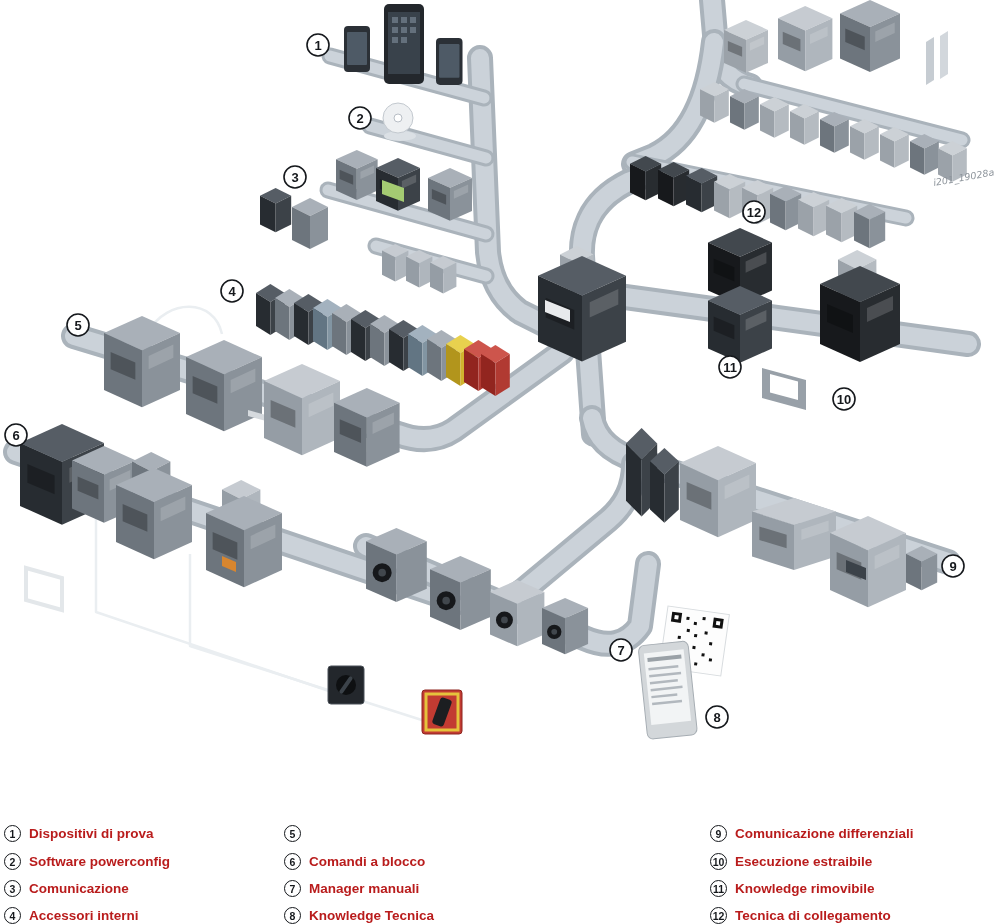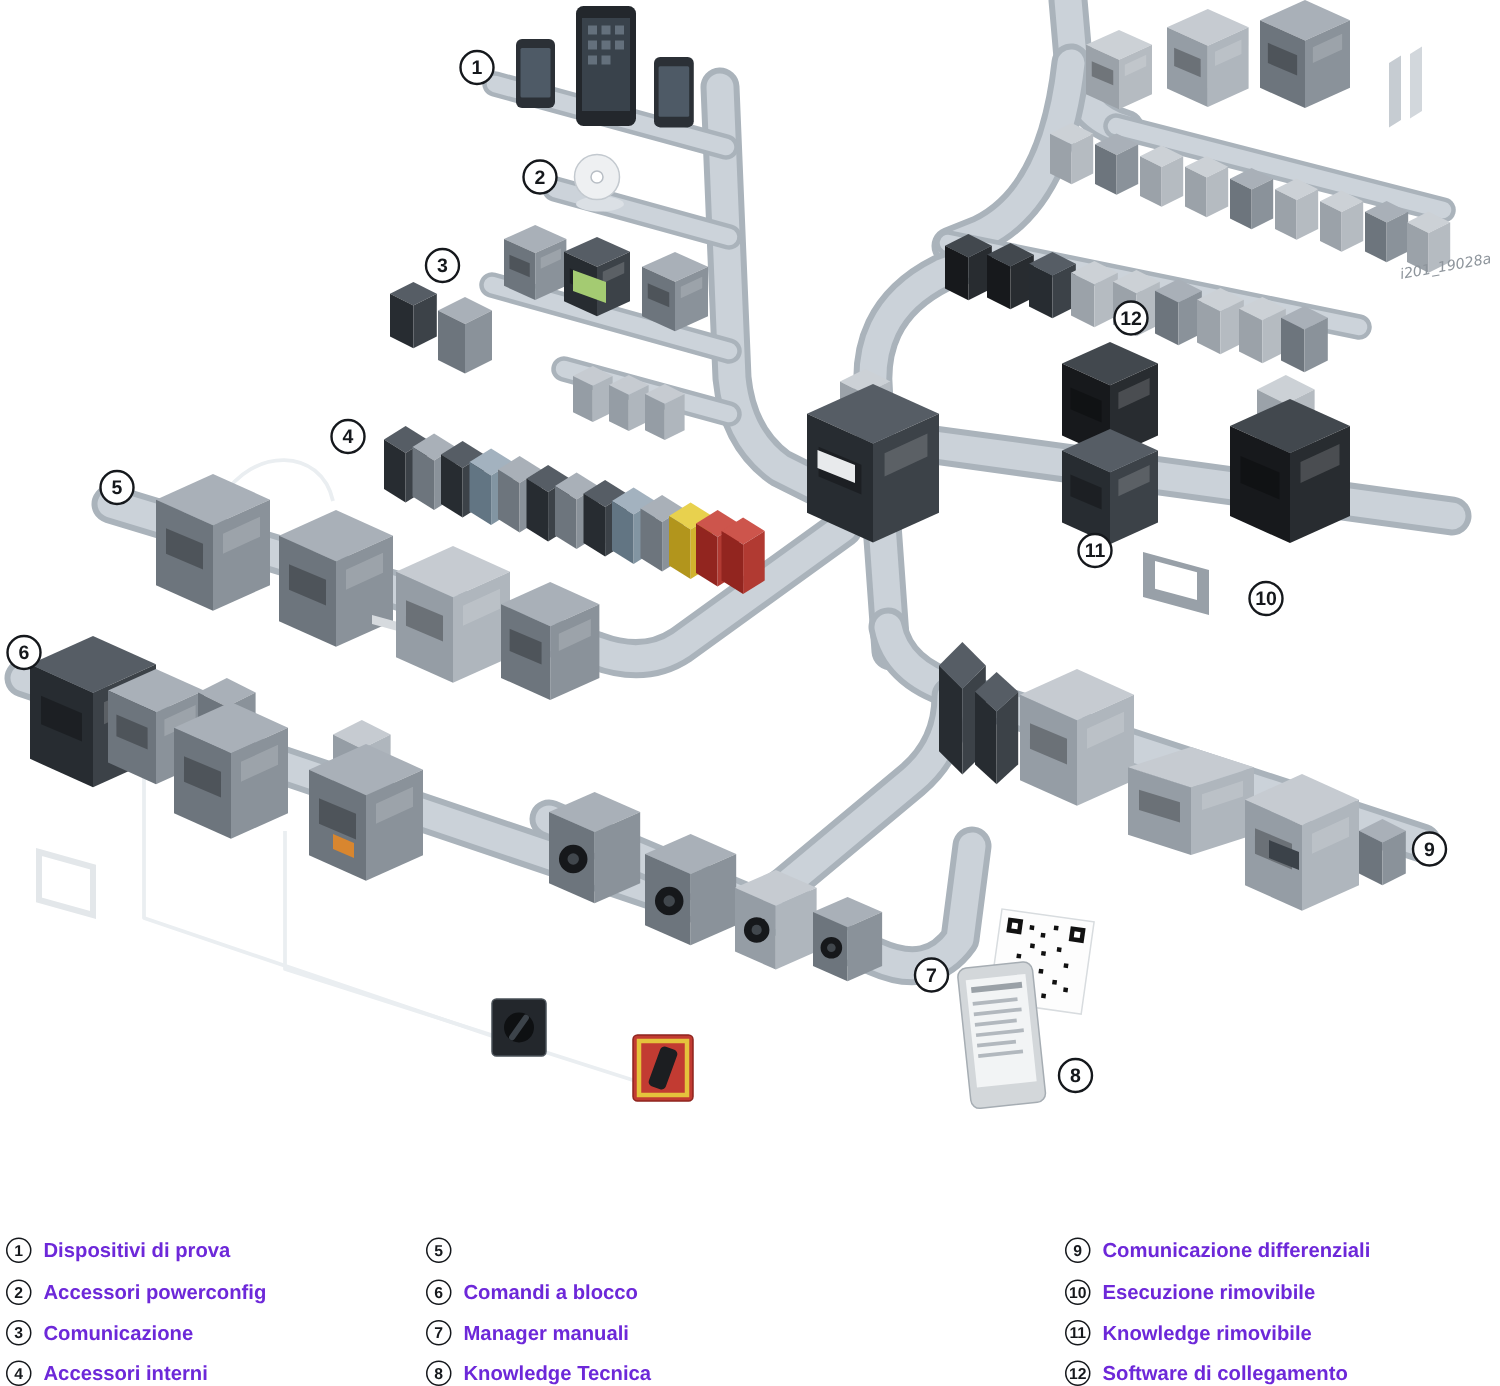--- a/index.html
+++ b/index.html
@@ -26,21 +26,21 @@
 
   .co circle{fill:#fff;stroke:#15181c;stroke-width:1.6}
   .co text{font:700 13px "Liberation Sans",sans-serif;fill:#15181c;text-anchor:middle}
   .wm{font:italic 9.5px "DejaVu Sans",sans-serif;fill:#8e959c}
 
   
   .lg-item{position:absolute;display:flex;align-items:center;gap:8px;height:18px;white-space:nowrap}
   .lg-num{width:17px;height:17px;border:1.4px solid #15181c;border-radius:50%;
           font:700 10.5px/16px "Liberation Sans",sans-serif;text-align:center;color:#15181c;
           box-sizing:border-box;flex:0 0 auto}
-  .lg-label{font:700 13.5px "Liberation Sans",sans-serif;color:#6d28d9}
+  .lg-label{font:700 13.5px "Liberation Sans",sans-serif;color:#b91c1c}
 </style>
 </head>
 <body>
 
 <div class="stage">
 <svg width="1000" height="820" viewBox="0 0 1000 820">
   <defs>
 
     <g id="bk">
       <polygon points="0,18 40,0 80,18 40,36" style="fill:var(--t)"></polygon>
@@ -351,21 +351,21 @@
   <text class="wm" transform="translate(934,186) rotate(-10)">i201_19028a</text>
 </svg>
 
 <div>
   <div class="lg-item" style="left:4px;top:824px">
         <span class="lg-num">1</span>
         <span class="lg-label">Dispositivi di prova</span>
       </div>
   <div class="lg-item" style="left:4px;top:852px">
         <span class="lg-num">2</span>
-        <span class="lg-label">Accessori powerconfig</span>
+        <span class="lg-label">Software powerconfig</span>
       </div>
   <div class="lg-item" style="left:4px;top:879px">
         <span class="lg-num">3</span>
         <span class="lg-label">Comunicazione</span>
       </div>
   <div class="lg-item" style="left:4px;top:906px">
         <span class="lg-num">4</span>
         <span class="lg-label">Accessori interni</span>
       </div>
 
@@ -384,24 +384,24 @@
         <span class="lg-num">8</span>
         <span class="lg-label">Knowledge Tecnica</span>
       </div>
 
   <div class="lg-item" style="left:710px;top:824px">
         <span class="lg-num">9</span>
         <span class="lg-label">Comunicazione differenziali</span>
       </div>
   <div class="lg-item" style="left:710px;top:852px">
         <span class="lg-num">10</span>
-        <span class="lg-label">Esecuzione rimovibile</span>
+        <span class="lg-label">Esecuzione estraibile</span>
       </div>
   <div class="lg-item" style="left:710px;top:879px">
         <span class="lg-num">11</span>
         <span class="lg-label">Knowledge rimovibile</span>
       </div>
   <div class="lg-item" style="left:710px;top:906px">
         <span class="lg-num">12</span>
-        <span class="lg-label">Software di collegamento</span>
+        <span class="lg-label">Tecnica di collegamento</span>
       </div>
 </div>
 </div>
 
 </body></html>

